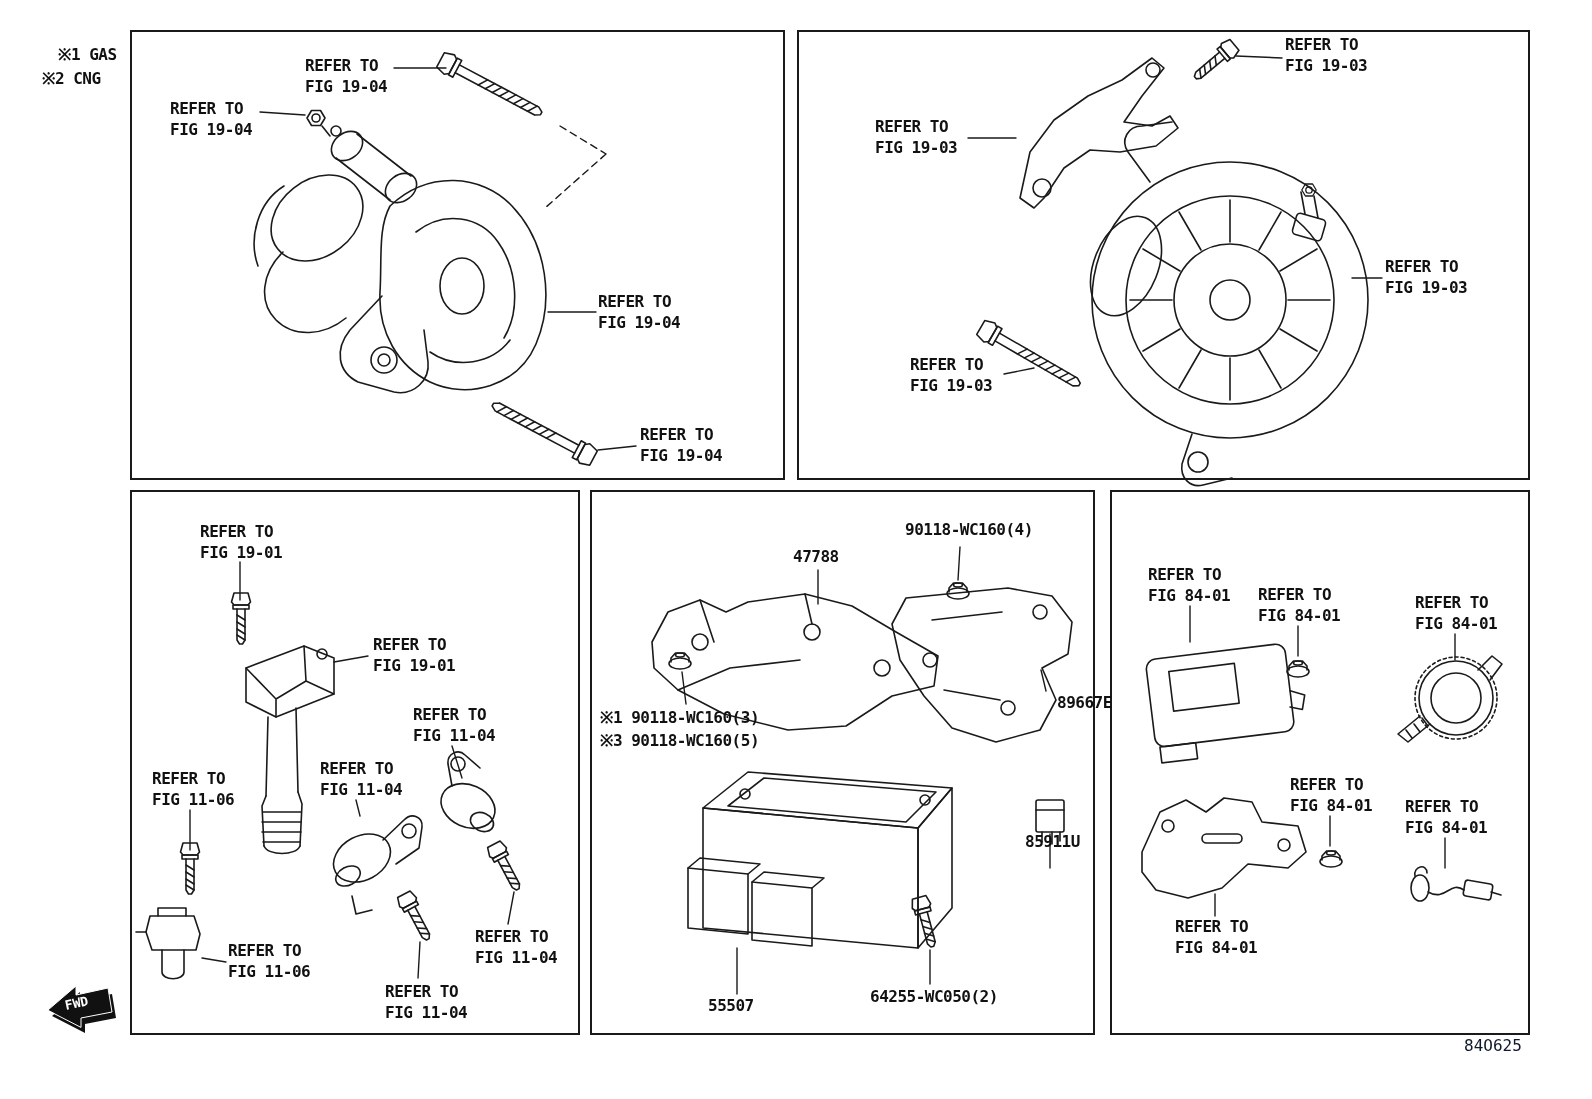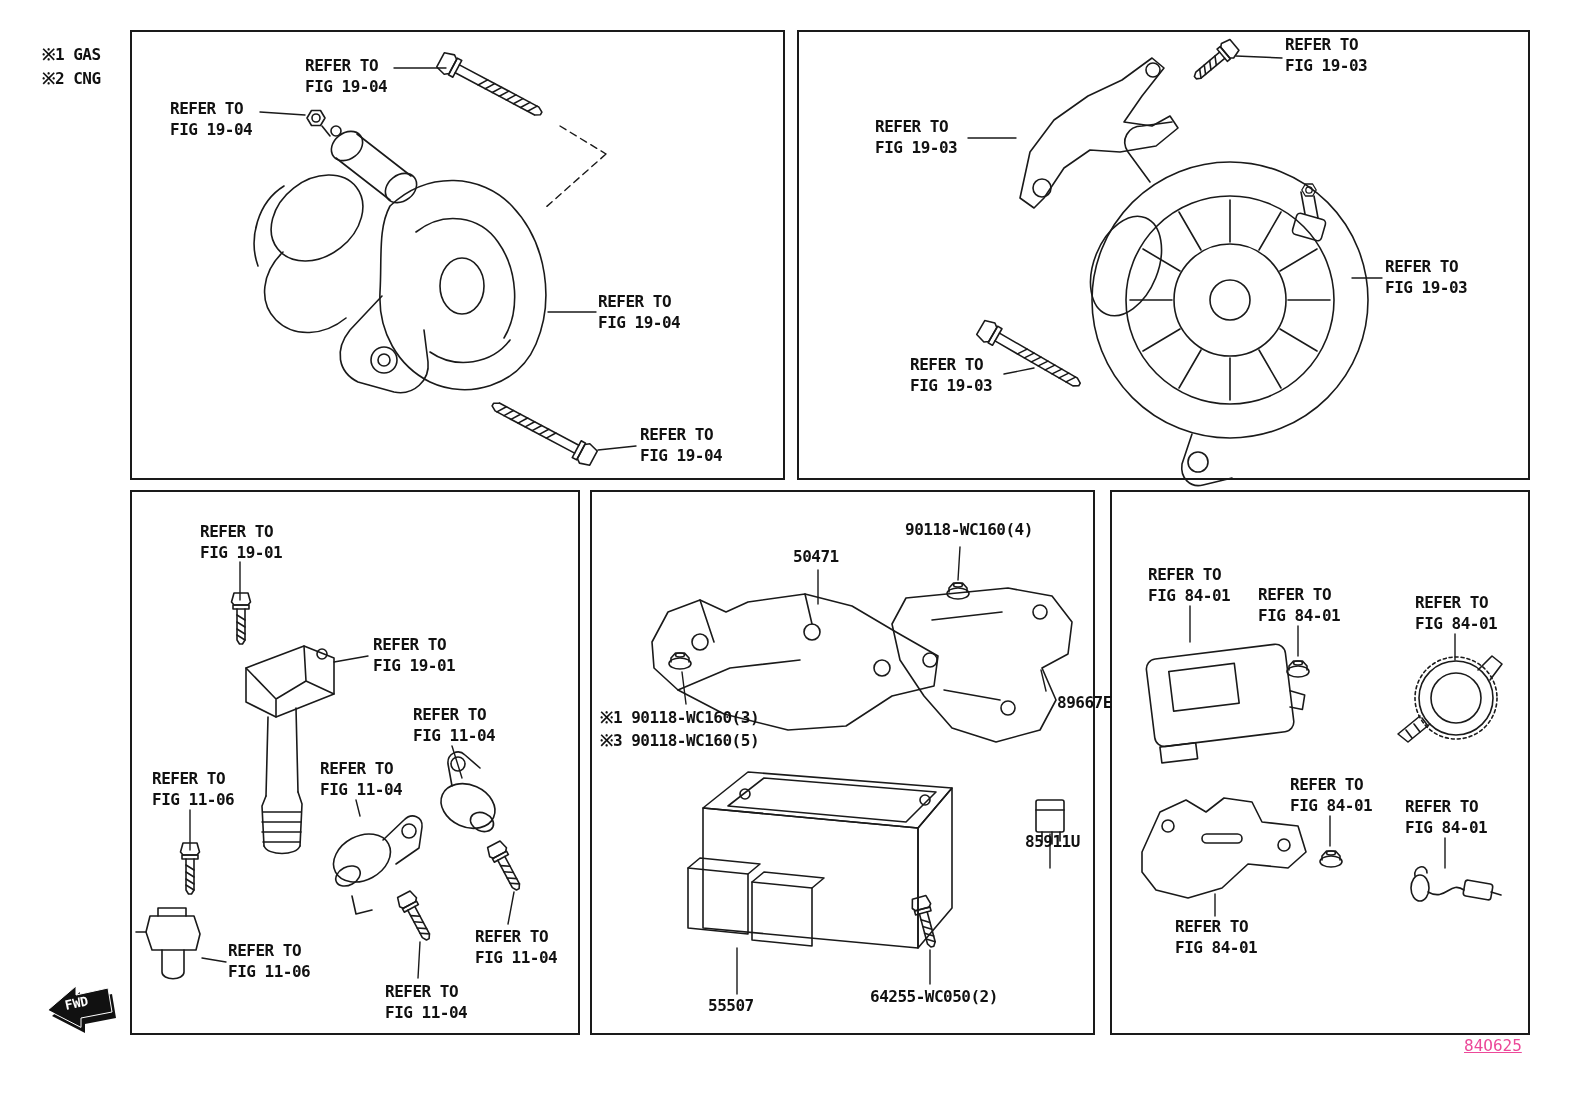--- a/index.html
+++ b/index.html
@@ -9,21 +9,21 @@
   }
   .panel{position:absolute;border:2px solid #1a1a1a;background:transparent;}
   #art{position:absolute;left:0;top:0;}
   .lbl{
     position:absolute;white-space:nowrap;
     font:700 16px/21px "DejaVu Sans Mono","Liberation Mono",monospace;
     letter-spacing:-0.5px;color:#111;
   }
   .code{
     position:absolute;font:400 16px/18px "DejaVu Sans Mono","Liberation Mono",monospace;
-    color:#ec4899;letter-spacing:0;text-decoration:underline;
+    color:#0f172a;letter-spacing:0;
   }
 </style>
 </head>
 <body>
 
 <div id="page">
 
   <div class="panel" style="left:130px;top:30px;width:651px;height:446px"></div>
   <div class="panel" style="left:797px;top:30px;width:729px;height:446px"></div>
   <div class="panel" style="left:130px;top:490px;width:446px;height:541px"></div>
@@ -221,21 +221,21 @@
       </g>
     </g>
 
     <g>
       <path d="M52 1016 L80 992 L80 1001 L112 994 L116 1018 L85 1024 L85 1033 Z" style="fill:#111;stroke:none"></path>
       <path d="M48 1010 L76 986 L76 995 L108 988 L112 1012 L81 1018 L81 1027 Z" style="fill:#111;stroke:#fff;stroke-width:1"></path>
       <text x="66" y="1010" transform="rotate(-12 66 1010)" style="fill:#fff;stroke:none;font:700 13px 'DejaVu Sans Mono',monospace">FWD</text>
     </g>
   </svg>
 
-  <div class="lbl" style="left:42px;top:44px">※1 GAS</div>
+  <div class="lbl" style="left:58px;top:44px">※1 GAS</div>
   <div class="lbl" style="left:42px;top:68px">※2 CNG</div>
   <div class="code" style="left:1464px;top:1037px">84O625</div>
 
   <div class="lbl" style="left:305px;top:55px">
     <div>REFER TO</div>
     <div>FIG 19-04</div>
   </div>
   <div class="lbl" style="left:170px;top:98px">
     <div>REFER TO</div>
     <div>FIG 19-04</div>
@@ -293,21 +293,21 @@
   <div class="lbl" style="left:475px;top:926px">
     <div>REFER TO</div>
     <div>FIG 11-04</div>
   </div>
   <div class="lbl" style="left:385px;top:981px">
     <div>REFER TO</div>
     <div>FIG 11-04</div>
   </div>
 
   <div class="lbl" style="left:905px;top:519px">90118-WC160(4)</div>
-  <div class="lbl" style="left:793px;top:546px">50471</div>
+  <div class="lbl" style="left:793px;top:546px">47788</div>
   <div class="lbl" style="left:1057px;top:692px">89667E</div>
   <div class="lbl" style="left:600px;top:707px">※1 90118-WC160(3)</div>
   <div class="lbl" style="left:600px;top:730px">※3 90118-WC160(5)</div>
   <div class="lbl" style="left:1025px;top:831px">85911U</div>
   <div class="lbl" style="left:708px;top:995px">55507</div>
   <div class="lbl" style="left:870px;top:986px">64255-WC050(2)</div>
 
   <div class="lbl" style="left:1148px;top:564px">
     <div>REFER TO</div>
     <div>FIG 84-01</div>

